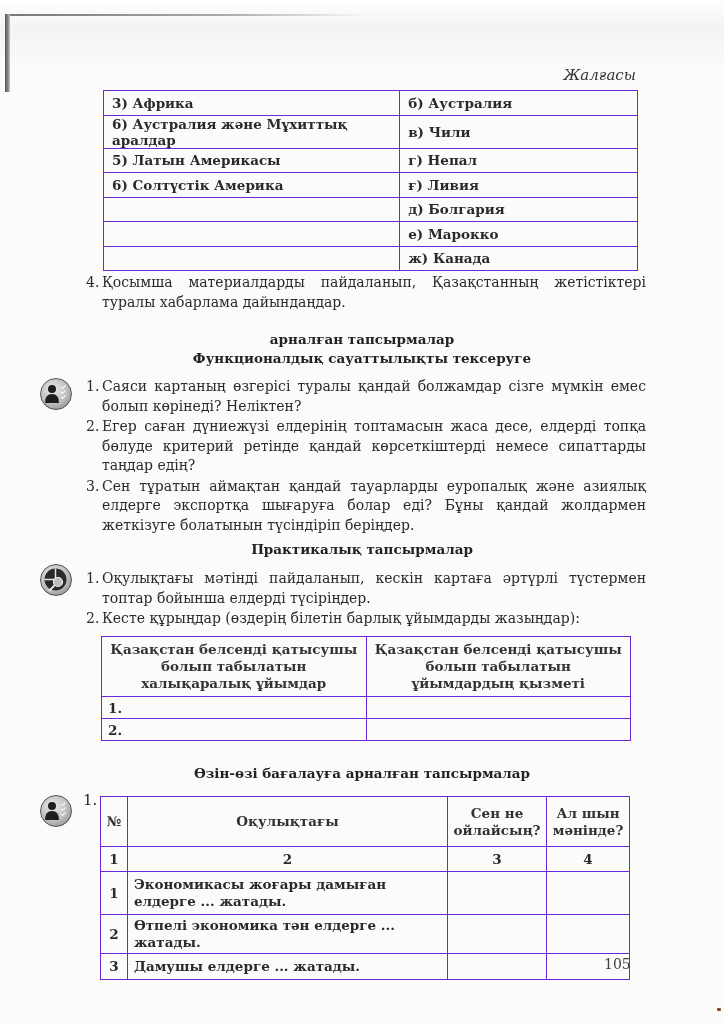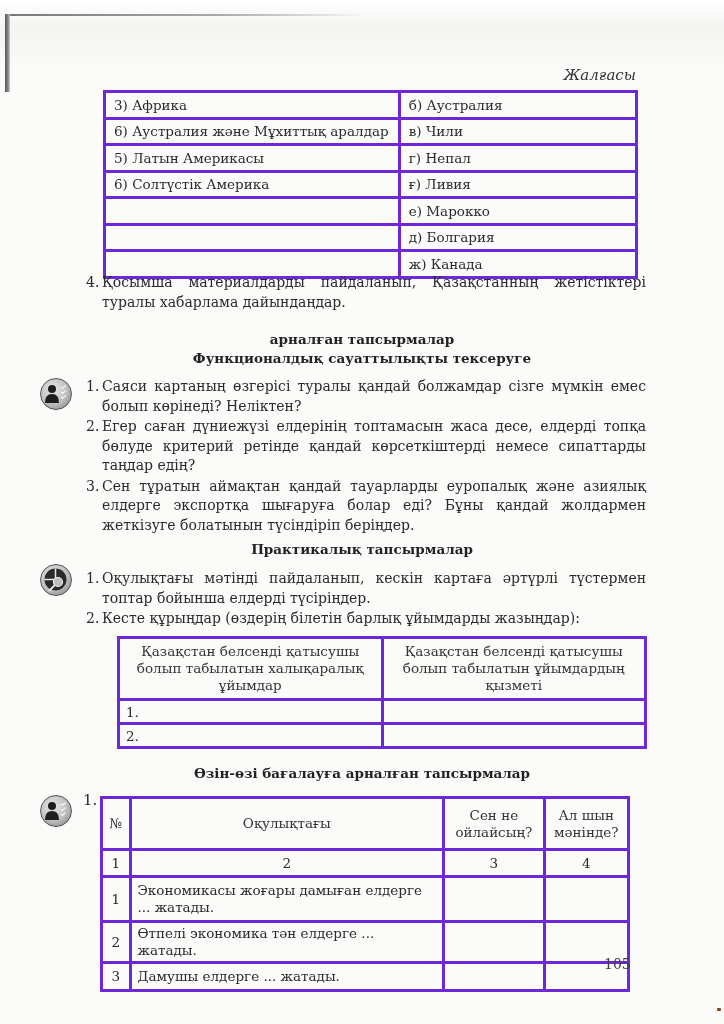--- a/index.html
+++ b/index.html
@@ -38,22 +38,22 @@
       right: 88px; top: 66px;
       font-style: italic;
       font-size: 15px;
       color: #333;
     }
     table {
       border-collapse: collapse;
       position: absolute;
     }
     td, th {
-      border: 3px solid #6d28d9;
-      font-weight: normal;
+      border: 1px solid #6d28d9;
+      font-weight: bold;
       font-size: 13.5px;
       color: #2a2a2a;
     }
     
     .t-regions {
       left: 103px; top: 90px;
       width: 535px;
     }
     .t-regions td {
       height: 23.5px;
@@ -108,21 +108,20 @@
       position: absolute;
       left: 0; top: 0;
     }
     .list-functional { top: 377px; }
     .list-practical { top: 569px; }
 
     
     .t-orgs {
       left: 101px; top: 636px;
       width: 530px;
-      margin-left: 16px;
     }
     .t-orgs th {
       text-align: center;
       font-size: 13.5px;
       line-height: 17px;
       padding: 4px 8px;
       height: 46px;
       width: 50%;
       color: #333;
     }
@@ -200,25 +199,25 @@
     <tr>
       <td class="col-left">5) Латын Америкасы</td>
       <td class="col-right">г) Непал</td>
     </tr>
     <tr>
       <td class="col-left">6) Солтүстік Америка</td>
       <td class="col-right">ғ) Ливия</td>
     </tr>
     <tr>
       <td class="col-left"></td>
+      <td class="col-right">д) Болгария</td>
+    </tr>
+    <tr>
+      <td class="col-left"></td>
       <td class="col-right">е) Марокко</td>
-    </tr>
-    <tr>
-      <td class="col-left"></td>
-      <td class="col-right">д) Болгария</td>
     </tr>
     <tr>
       <td class="col-left"></td>
       <td class="col-right">ж) Канада</td>
     </tr>
   </tbody>
 </table>
 
 <div class="list task4" style="top:273px;">
   <div class="li">

